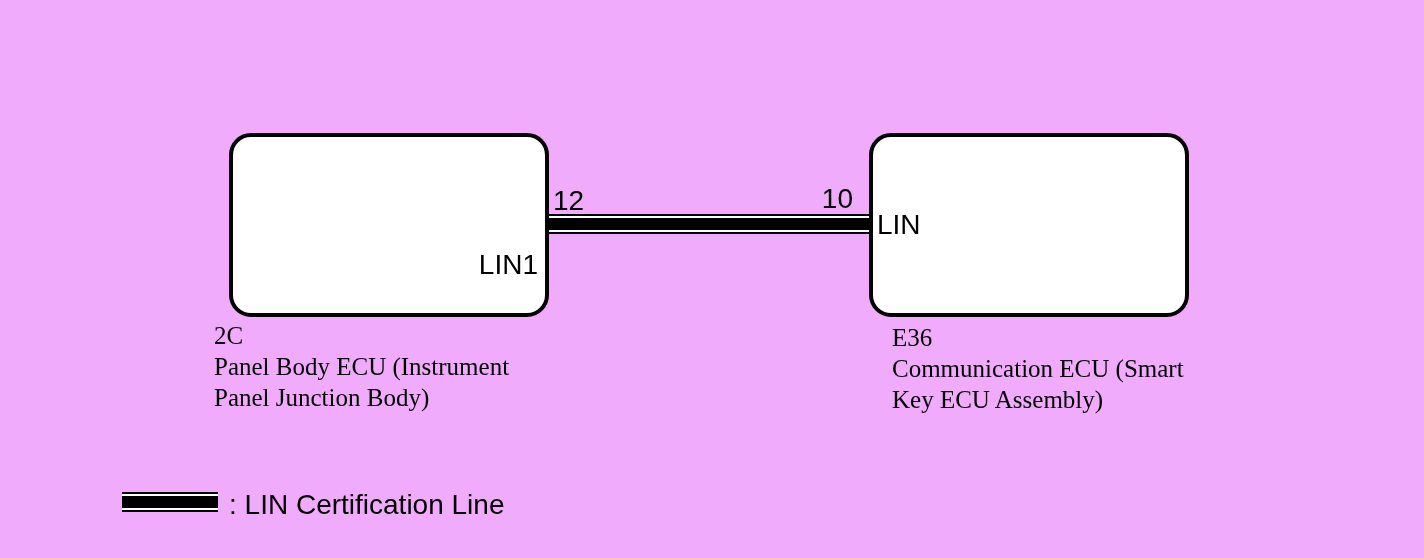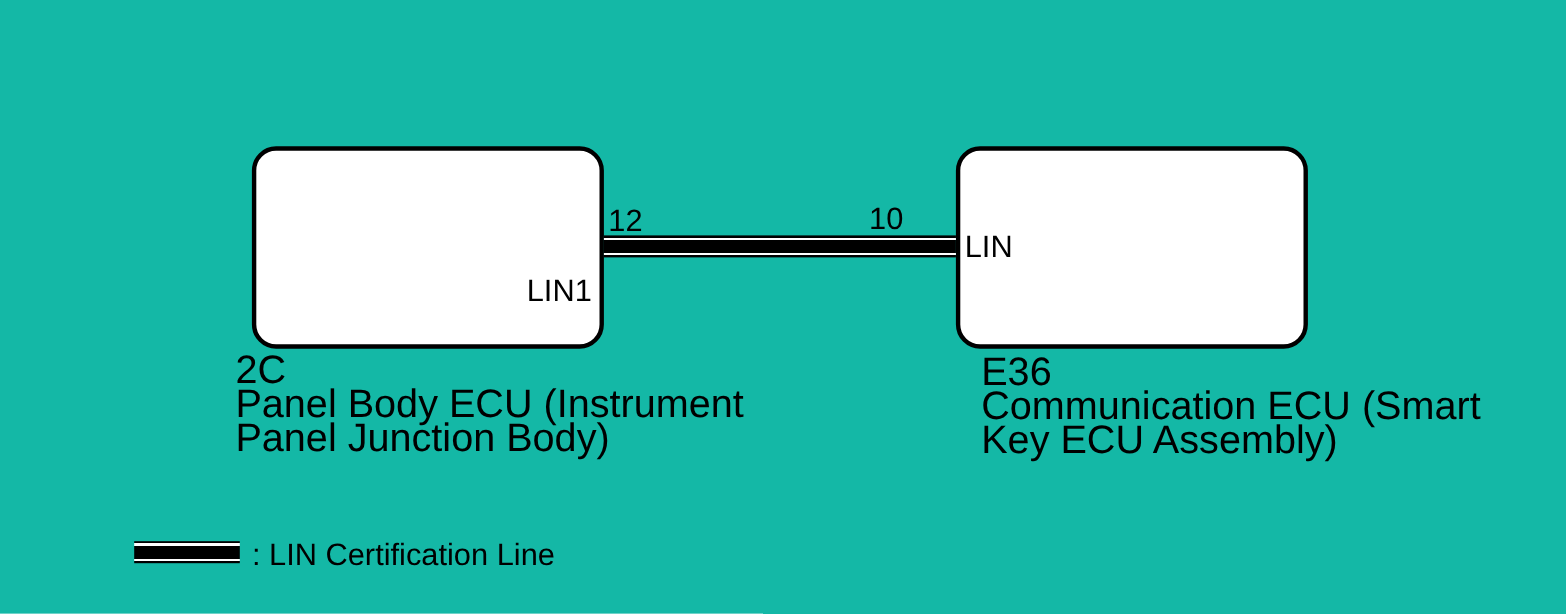--- a/index.html
+++ b/index.html
@@ -4,21 +4,21 @@
 <style>
   html, body {
     margin: 0;
     padding: 0;
     background: #ffffff;
   }
   .canvas {
     position: relative;
     width: 1424px;
     height: 558px;
-    background: #14b8a6;
+    background: #f0abfc;
     font-family: "Liberation Sans", sans-serif;
     color: #000000;
     overflow: hidden;
   }
   .ecu-box {
     position: absolute;
     top: 133px;
     width: 320px;
     height: 184px;
     border: 4px solid #000000;
@@ -47,29 +47,30 @@
     width: 320px;
     height: 20px;
   }
   .pin, .port {
     position: absolute;
     font-size: 28px;
     line-height: 28px;
     white-space: nowrap;
   }
   .pin-12 { left: 553px; top: 187px; }
-  .pin-10 { left: 790px; top: 185px; width: 63px; text-align: left; }
+  .pin-10 { left: 790px; top: 185px; width: 63px; text-align: right; }
   .port-lin1 { left: 400px; top: 213px; width: 138px; text-align: right; margin-top: 38px; }
   .port-lin  { left: 877px; top: 211px; }
 
   .node-label {
     position: absolute;
-    font-size: 36px;
+    font-size: 25px;
     line-height: 31px;
     white-space: nowrap;
+    font-family: Liberation Serif, serif;
   }
   .node-label.left  { left: 214px; top: 320px; }
   .node-label.right { left: 876px; top: 322px; margin-left: 16px; }
 
   .legend-swatch {
     position: absolute;
     left: 122px;
     top: 492px;
     width: 96px;
     height: 20px;

